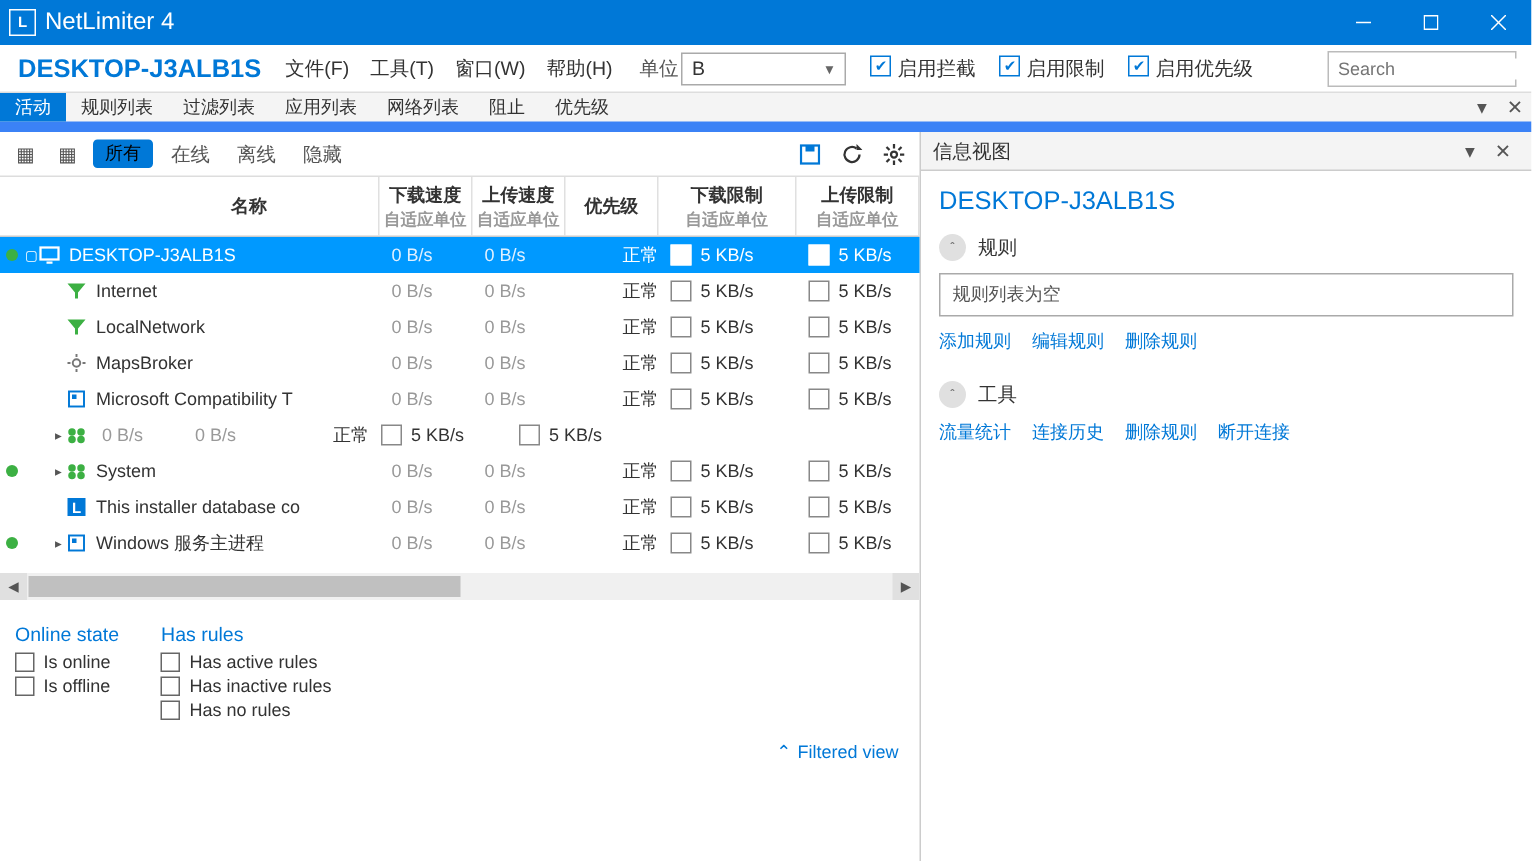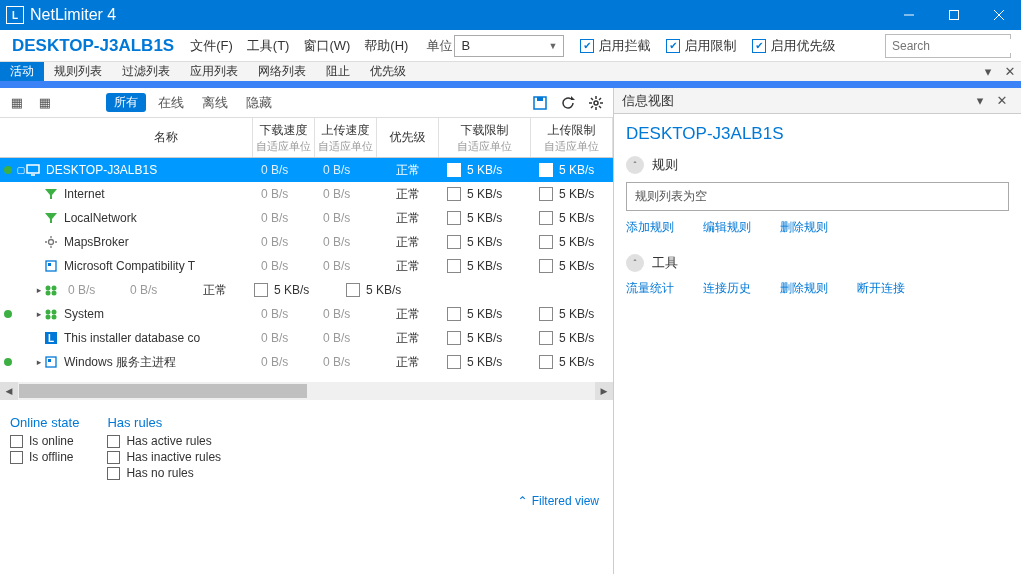--- a/index.html
+++ b/index.html
@@ -10,56 +10,56 @@
 .titlebar .wbtn { width:45px; height:30px; display:flex; align-items:center; justify-content:center; }
 
 .menubar { height:32px; display:flex; align-items:center; border-bottom:1px solid #ddd; padding:0 4px; gap:2px;}
 .brand { color:#0078d7; font-weight:bold; font-size:17px; padding:0 8px;}
 .mitem { padding:4px 6px; color:#333;}
 .label { color:#555; margin-left:10px;}
 .unit-sel { width:110px; height:22px; border:1px solid #aaa; display:flex; align-items:center; padding:0 6px; position:relative; background:#fff;}
 .unit-sel .caret { margin-left:auto; font-size:9px; color:#666;}
 .chk { width:14px; height:14px; border:1.5px solid #0078d7; background:#fff; display:inline-flex; align-items:center; justify-content:center; font-size:10px; color:#0078d7; margin-right:4px; vertical-align:middle;}
 .chk.on::before{content:"✔";}
-.chklabel { display:flex; align-items:center; margin-left:14px; color:#333;}
+.chklabel { display:flex; align-items:flex-start; margin-left:14px; color:#333;}
 .search { margin-left:auto; width:126px; height:24px; border:1px solid #bbb; display:flex; align-items:center; padding:0 6px; margin-right:6px;}
 .search input { border:none; outline:none; flex:1; color:#888; font-size:12px;}
 
 .tabbar { height:26px; background:#f4f4f4; border-bottom:7px solid #3b82f6; display:flex; align-items:stretch;}
 .tab { padding:0 10px; display:flex; align-items:center; color:#333; font-size:12px;}
 .tab.active { background:#0078d7; color:#fff;}
 .tabbar .gap { flex:1;}
 .tabbtn { width:22px; display:flex; align-items:center; justify-content:center; color:#555;}
 
 .content-row { display:flex; height:calc(100% - 30px - 32px - 26px);}
 .left { width:614px; display:flex; flex-direction:column; border-right:1px solid #ccc;}
 .right { flex:1; display:flex; flex-direction:column;}
 
 .toolbar { height:30px; display:flex; align-items:center; padding:0 6px; gap:6px; border-bottom:1px solid #ddd;}
 .tbtn { width:22px; height:22px; display:flex; align-items:center; justify-content:center; color:#555;}
-.pill { background:#0078d7; color:#ffffff; border-radius:3px; padding:1px 8px; font-size:12px;margin-left:44px;}
+.pill { background:#0078d7; color:#000000; border-radius:3px; padding:1px 8px; font-size:12px;}
 .tab-filter { padding:2px 6px; color:#555;}
 
-.grid-head { height:40px; display:flex; border-bottom:1px solid #ccc; align-items:stretch;}
+.grid-head { height:40px; display:flex; border-bottom:1px solid #ccc; align-items:stretch;font-weight:bold;}
 .grid-head .cell { border-right:1px solid #e0e0e0; display:flex; flex-direction:column; align-items:center; justify-content:center; font-size:12px; color:#333;}
 .grid-head .sub { font-size:11px; color:#999;}
 .col-name{flex:1; padding-left:80px; align-items:flex-start;}
 .col-d{width:62px} .col-u{width:62px} .col-p{width:62px} .col-dl{width:92px} .col-ul{width:82px}
 
 .rows { flex:0 0 auto;}
 .row { height:24px; display:flex; align-items:center; font-size:12px;}
 .row.sel{background:#0099ff; color:#fff;}
 .row .name{flex:1; display:flex; align-items:center; gap:4px; overflow:hidden; white-space:nowrap;}
 .row .dot{width:8px;height:8px;border-radius:50%;margin:0 4px;}
 .row .dot.on{background:#3cb043;} .row .dot.off{background:transparent;}
 .row .exp{width:10px; font-size:9px; color:#555; text-align:center;}
 .row.sel .exp{color:#fff;}
 .row .icon{width:16px;text-align:center;}
 .row .spd{width:62px; padding-left:8px; color:#999;} .row.sel .spd{color:#e0f0ff;}
-.row .pri{width:62px; text-align:center;}
+.row .pri{width:62px; text-align:right;}
 .row .lim{display:flex; align-items:center; gap:6px; padding-left:8px;}
 .row .col-dl{width:92px;} .row .col-ul{width:82px;}
 .sq{width:14px;height:14px;border:1.5px solid #888;background:#fff;}
 .row.sel .sq{border-color:#fff;}
 
 .scrollbar { height:18px; background:#f0f0f0; display:flex; align-items:center; margin-top:8px;}
 .sb-btn{width:18px;height:18px;display:flex;align-items:center;justify-content:center;background:#e0e0e0;font-size:9px;color:#555;}
 .sb-thumb{height:14px;background:#c0c0c0;flex:1;margin:0 1px;max-width:540px;}
 
 .filters { padding:8px 10px; display:flex; gap:28px; border-top:1px solid transparent; margin-top:6px;}
@@ -68,21 +68,21 @@
 .fitem .sq{margin-right:6px; border-color:#666; width:13px; height:13px;}
 .filtered-view{ text-align:right; padding:4px 14px; color:#0078d7; font-size:12px; display:flex; justify-content:flex-end; align-items:center; gap:4px;}
 
 .info-head{height:26px;background:#f4f4f4;border-bottom:1px solid #ccc;display:flex;align-items:center;padding:0 8px;color:#333;}
 .info-head .gap{flex:1;}
 .rpanel{padding:10px 12px;}
 .rtitle{color:#0078d7;font-size:17px;margin-bottom:12px;}
 .sect{display:flex;align-items:center;gap:8px;margin-bottom:8px;color:#333;}
 .circ{width:18px;height:18px;border-radius:50%;background:#e0e0e0;display:flex;align-items:center;justify-content:center;font-size:9px;color:#555;}
 .box{border:1px solid #aaa;padding:5px 8px;color:#555;margin-bottom:8px;font-size:12px;}
-.linkrow{display:flex;gap:29px;margin-bottom:18px;}
+.linkrow{display:flex;gap:14px;margin-bottom:18px;}
 .linkrow span{color:#0078d7;font-size:12px;}
 svg{display:block;}
 </style>
 </head>
 <body>
 
 <div class="titlebar">
   <div class="logo">L</div>
   <div class="title">NetLimiter 4</div>
   <div class="wbtn">

